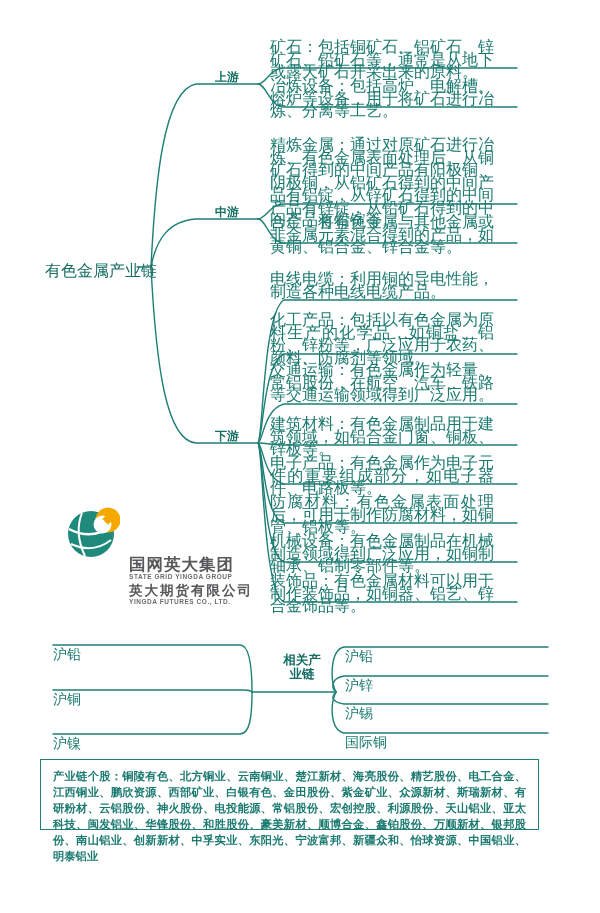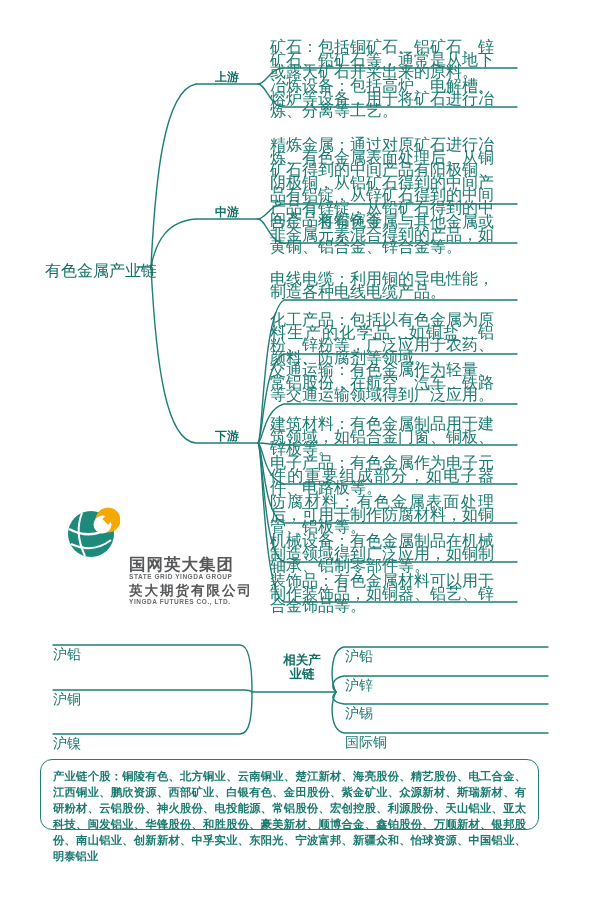--- a/index.html
+++ b/index.html
@@ -20,21 +20,21 @@
     position:absolute;left:45px;top:261px;
     font-size:16px;font-weight:normal;color:#156e64;white-space:nowrap;
   }
   .rel-label{position:absolute;font-size:14px;color:#1b7a70;white-space:nowrap;margin-top:16px;}
   .rel-center{
     position:absolute;left:281px;top:653px;width:42px;text-align:center;
     font-size:12.5px;font-weight:bold;line-height:14px;color:#156e64;
   }
   .stock-box{
     position:absolute;left:40px;top:759px;width:499px;height:71px;
-    border:1.6px solid #1e7f76;border-radius:12px;box-sizing:border-box;
+    border:1.6px solid #1e7f76;border-radius:0;box-sizing:border-box;
     padding:8px 12px 0 12px;
   }
   .stock-text{
     font-size:11.3px;font-weight:bold;line-height:16px;color:#1b7a70;text-align:justify;
   }
   .logo{position:absolute;left:66px;top:503px;display:flex;align-items:flex-start;}
   .logo-text{margin-left:9px;padding-top:6px;}
   .logo-cn{font-size:16.5px;font-weight:bold;color:#57585a;letter-spacing:1px;line-height:17px;margin-top:47px;}
   .logo-en{font-size:6.5px;color:#6b6c6e;letter-spacing:0.55px;line-height:8px;font-weight:bold;}
   .logo-cn2{font-size:13.5px;font-weight:bold;color:#57585a;letter-spacing:2px;line-height:15px;margin-top:2px;}

